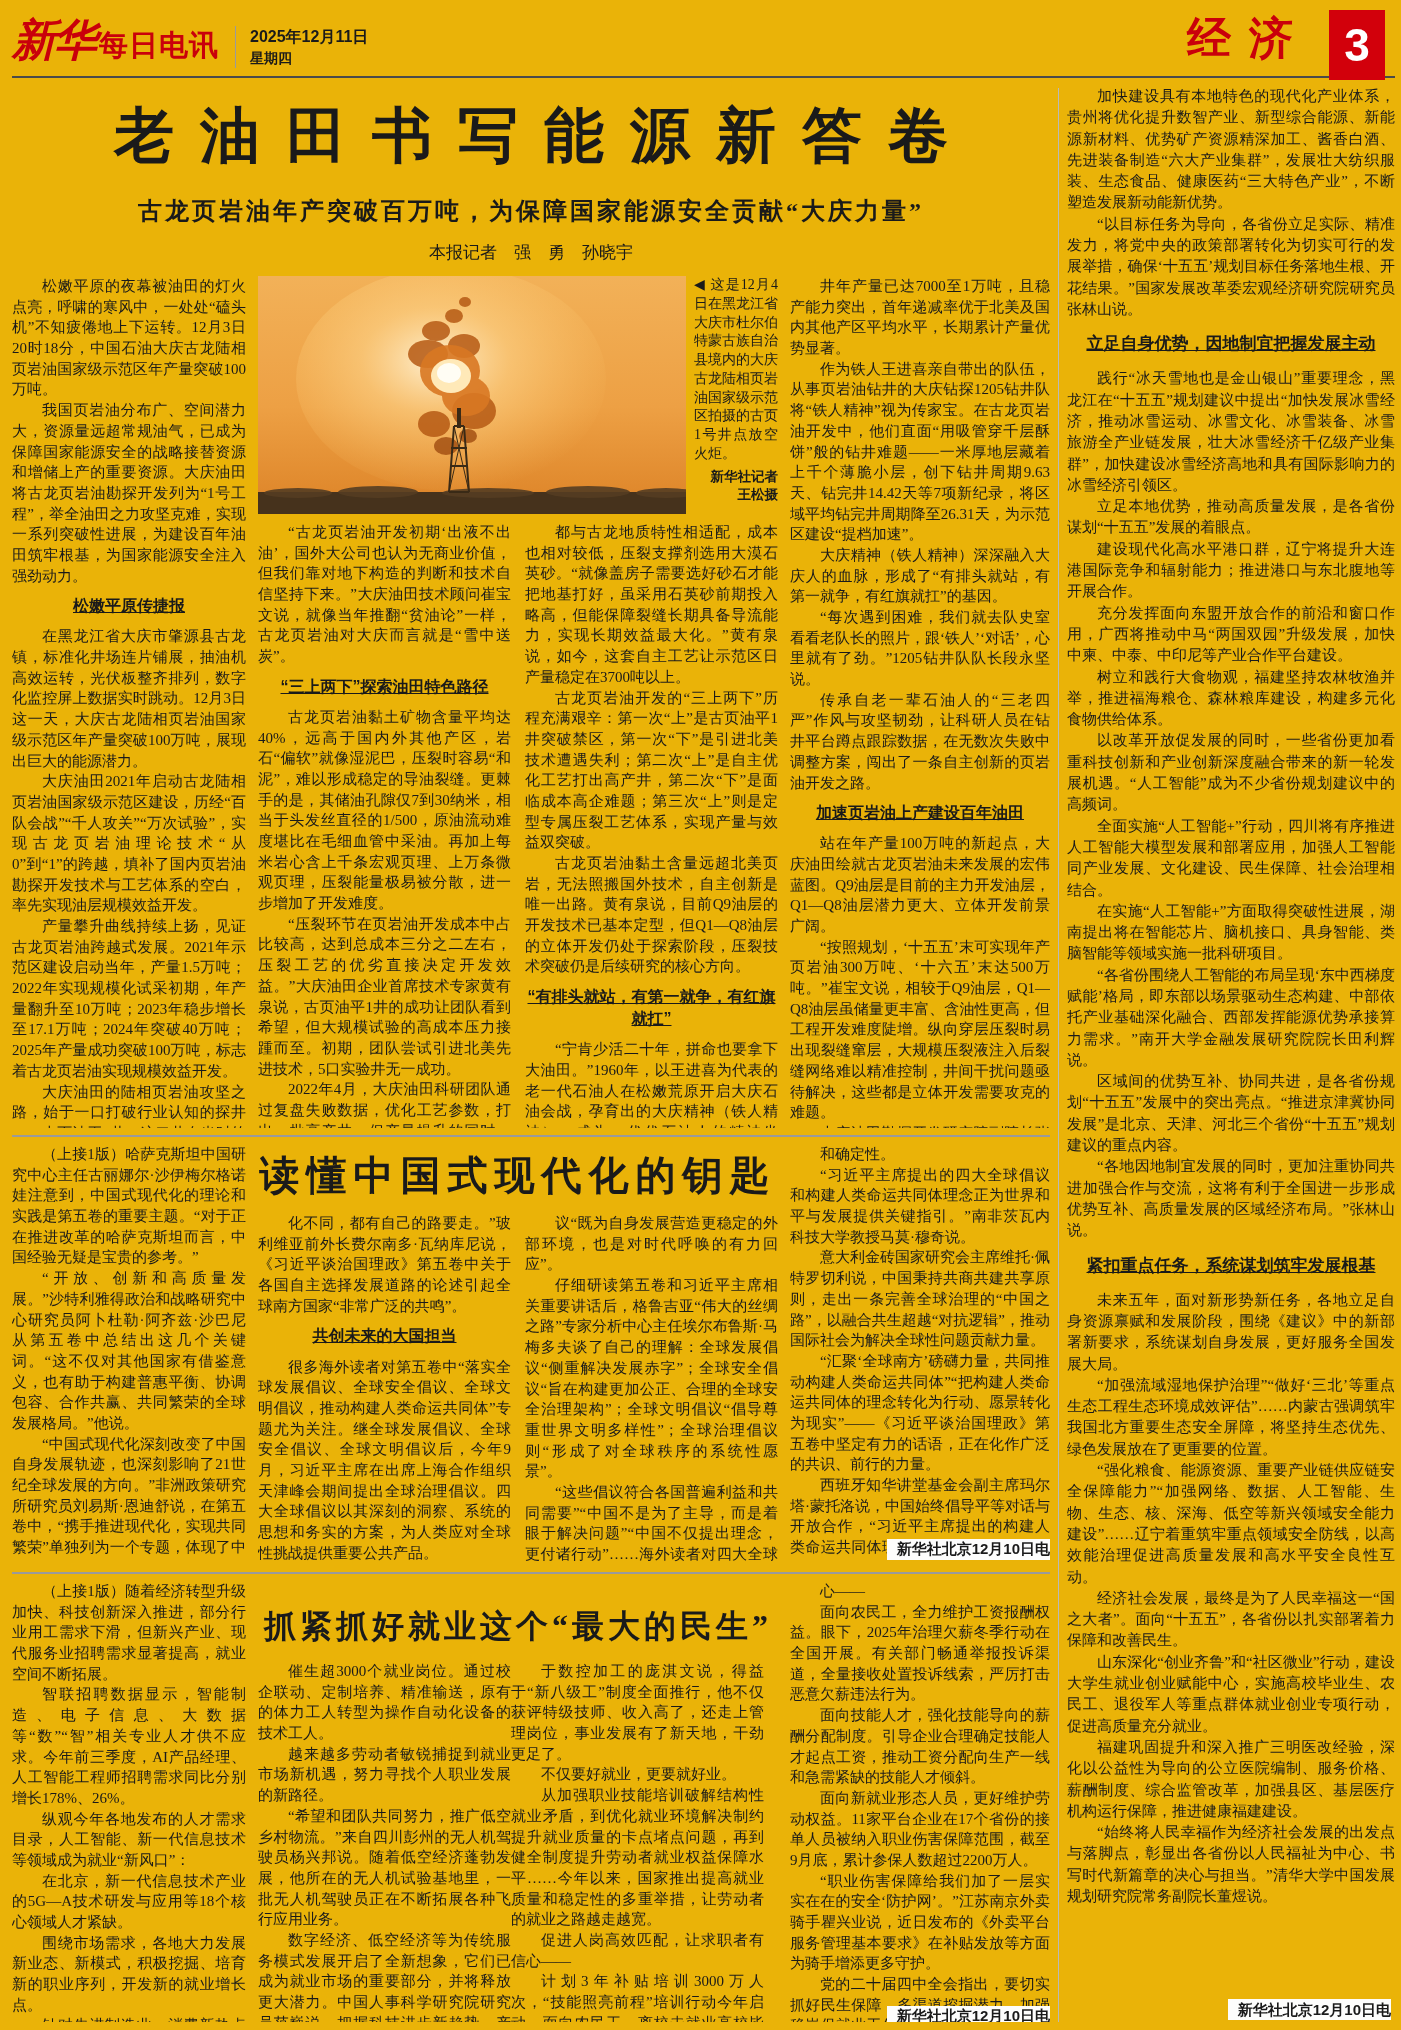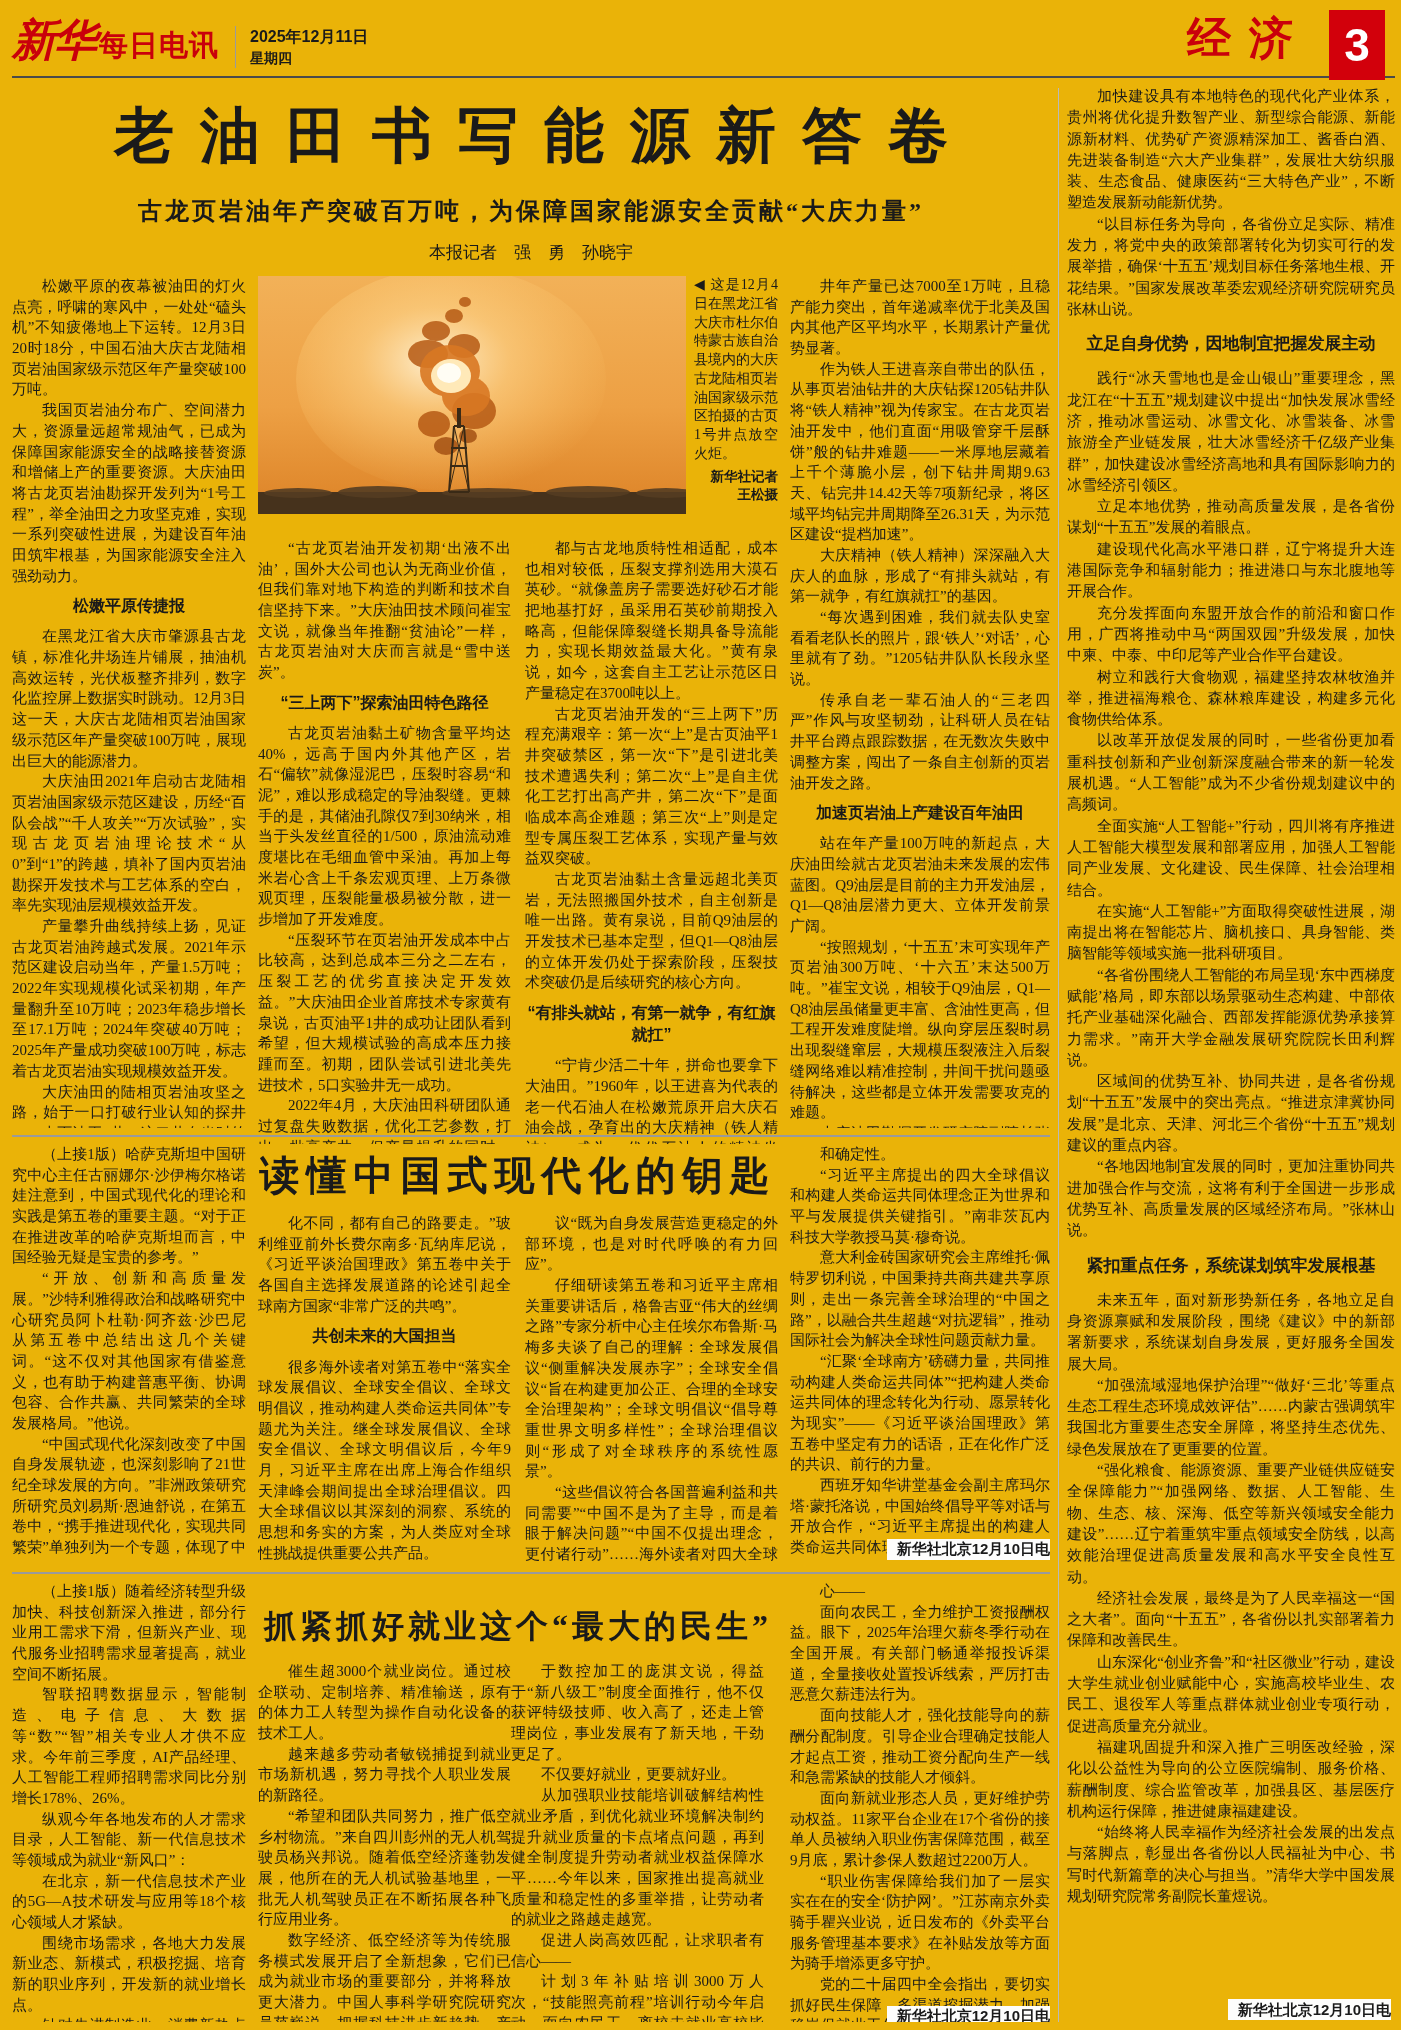--- a/index.html
+++ b/index.html
@@ -24,41 +24,41 @@
   
   .main { display:flex; margin-top:8px; height:1936px; }
   .left-region { width:1038px; overflow:hidden; }
   .v-rule { width:1px; background:#b9b9b9; margin:2px 8px 0; }
   .right-col { width:328px; position:relative; overflow:hidden; font-size:15px; line-height:1.42; text-align:justify; }
   .right-col p { margin:0; text-indent:2em; }
 
   
   .np-col { font-size:15px; line-height:1.38; overflow:hidden; text-align:justify; position:relative; }
   .np-col p { margin:0; text-indent:2em; }
-  h3.sub { font-family:"Liberation Sans",sans-serif; font-size:16px; font-weight:bold; text-align:center; margin:9px 0; text-indent:0; }
+  h3.sub { font-family:"Liberation Sans",sans-serif; font-size:16px; font-weight:bold; text-align:center; margin:9px 0; text-indent:0;text-decoration:underline; }
   .right-col h3.sub { font-size:17px; margin:12px 0; }
   p.dl { position:absolute; bottom:0; right:0; background:#fdfdfc; padding-left:10px; font-weight:bold;
          font-family:"Liberation Sans",sans-serif; text-indent:0; margin:0; }
   .right-dl { position:absolute; bottom:2px; right:4px; background:#fdfdfc; padding-left:10px; font-weight:bold;
               font-family:"Liberation Sans",sans-serif; }
   .band-rule { height:2px; background:#9a9a9a; margin:7px 0; }
 
   
   .headline-1 { text-align:center; font-size:60px; font-weight:900; letter-spacing:26px; text-indent:26px; margin:10px 0 0; }
   .deck { text-align:center; font-size:24px; letter-spacing:3px; margin-top:18px; font-weight:600; }
   .byline { text-align:center; font-size:17px; margin:14px 0 12px; }
   .top-body { display:flex; gap:12px; height:852px; }
   .tb-c1 { width:234px; height:852px; }
   .tb-mid { width:520px; }
   .tb-c4 { width:260px; height:852px; }
   .photo-row { display:flex; gap:8px; height:238px; }
   .photo-svg { width:428px; height:238px; display:block; }
   .caption { width:84px; font-size:14px; line-height:1.34; text-align:justify; }
   .caption-credit { font-weight:bold; text-align:right; margin-top:4px; font-family:"Liberation Sans",sans-serif; font-size:13.5px; }
-  .mid-cols { display:flex; gap:14px; margin-top:24px; }
+  .mid-cols { display:flex; gap:14px; margin-top:8px; }
   .tb-mid-col { width:253px; height:606px; }
 
   
   .band { display:flex; gap:12px; }
   .band-mid { width:520px; }
   .headline-2 { text-align:center; font-size:40px; font-weight:900; letter-spacing:7px; margin:4px 0 10px; }
   .headline-3 { text-align:center; font-size:32px; font-weight:700; letter-spacing:4px; margin:24px 0 12px; }
   .mb-c1 { width:234px; height:416px; } .mb-c4 { width:260px; height:416px; } .mb-mid-col { width:253px; height:352px; }
   .bb-c1 { width:234px; height:446px; } .bb-c4 { width:260px; height:446px; } .bb-mid-col { width:253px; height:380px; }
 </style>

